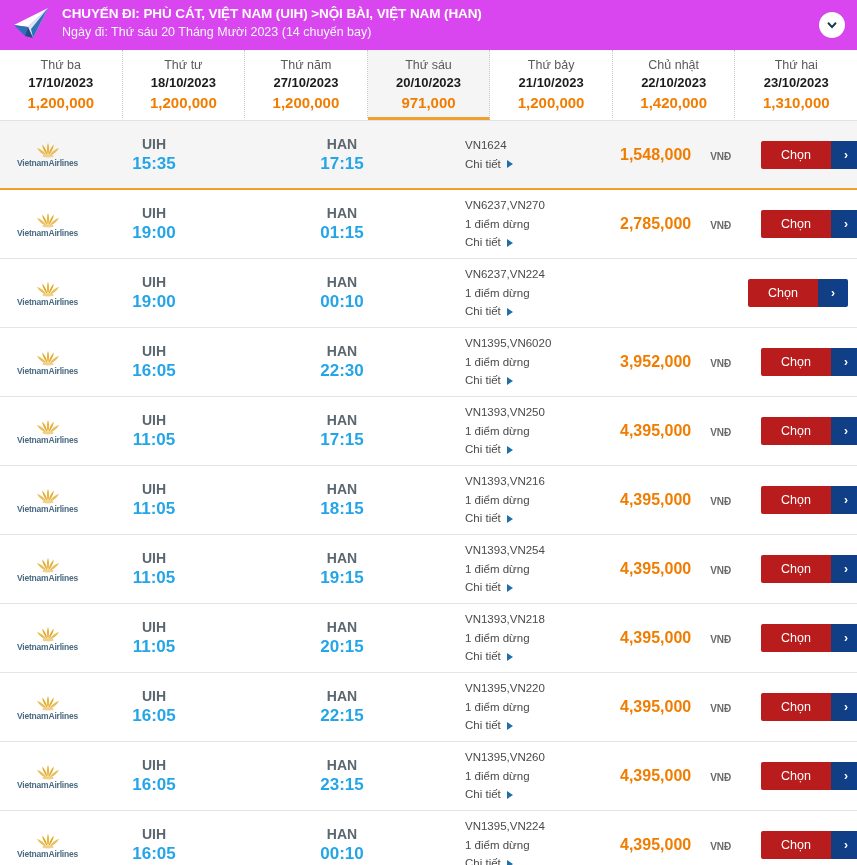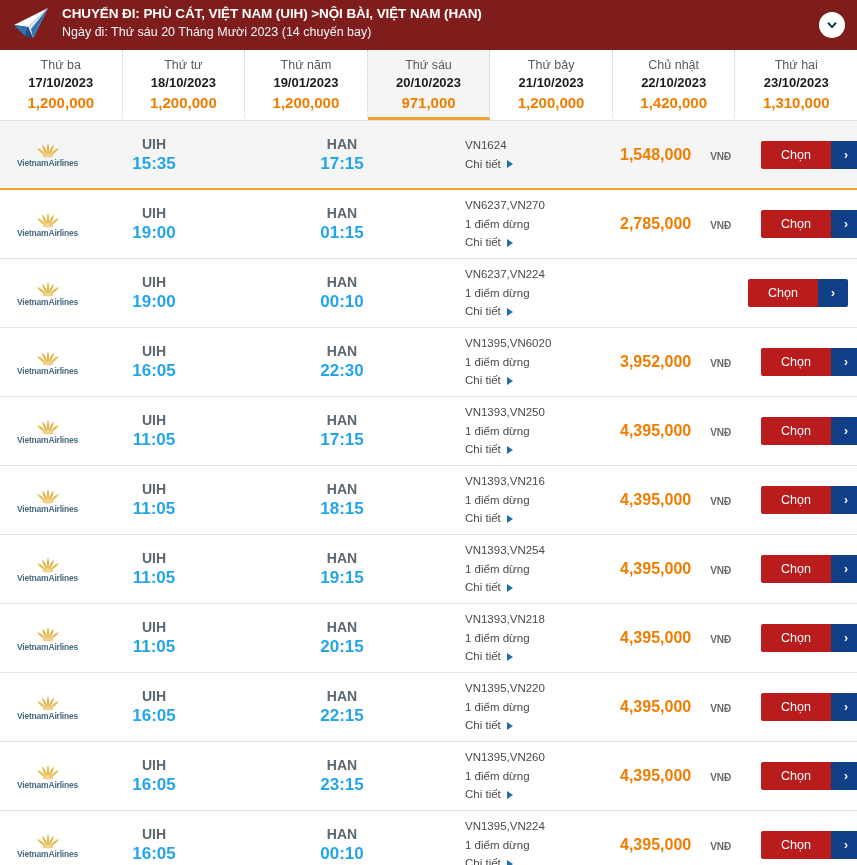--- a/index.html
+++ b/index.html
@@ -10,21 +10,21 @@
   body {
     width: 857px;
     height: 865px;
     font-family: "Liberation Sans", sans-serif;
     overflow: hidden;
     color: #333;
   }
 
   
   .header {
-    background: #7f1d1d;
+    background: #d946ef;
     height: 50px;
     display: flex;
     align-items: center;
     padding: 0 10px 4px 12px;
     box-sizing: border-box;
     position: relative;
   }
   .plane-icon {
     width: 40px;
     height: 36px;
@@ -274,21 +274,21 @@
       <div class="date-date">17/10/2023</div>
       <div class="date-price">1,200,000</div>
     </div>
     <div class="date-cell">
       <div class="date-dow">Thứ tư</div>
       <div class="date-date">18/10/2023</div>
       <div class="date-price">1,200,000</div>
     </div>
     <div class="date-cell">
       <div class="date-dow">Thứ năm</div>
-      <div class="date-date">19/01/2023</div>
+      <div class="date-date">27/10/2023</div>
       <div class="date-price">1,200,000</div>
     </div>
     <div class="date-cell selected">
       <div class="date-dow">Thứ sáu</div>
       <div class="date-date">20/10/2023</div>
       <div class="date-price">971,000</div>
     </div>
     <div class="date-cell">
       <div class="date-dow">Thứ bảy</div>
       <div class="date-date">21/10/2023</div>

